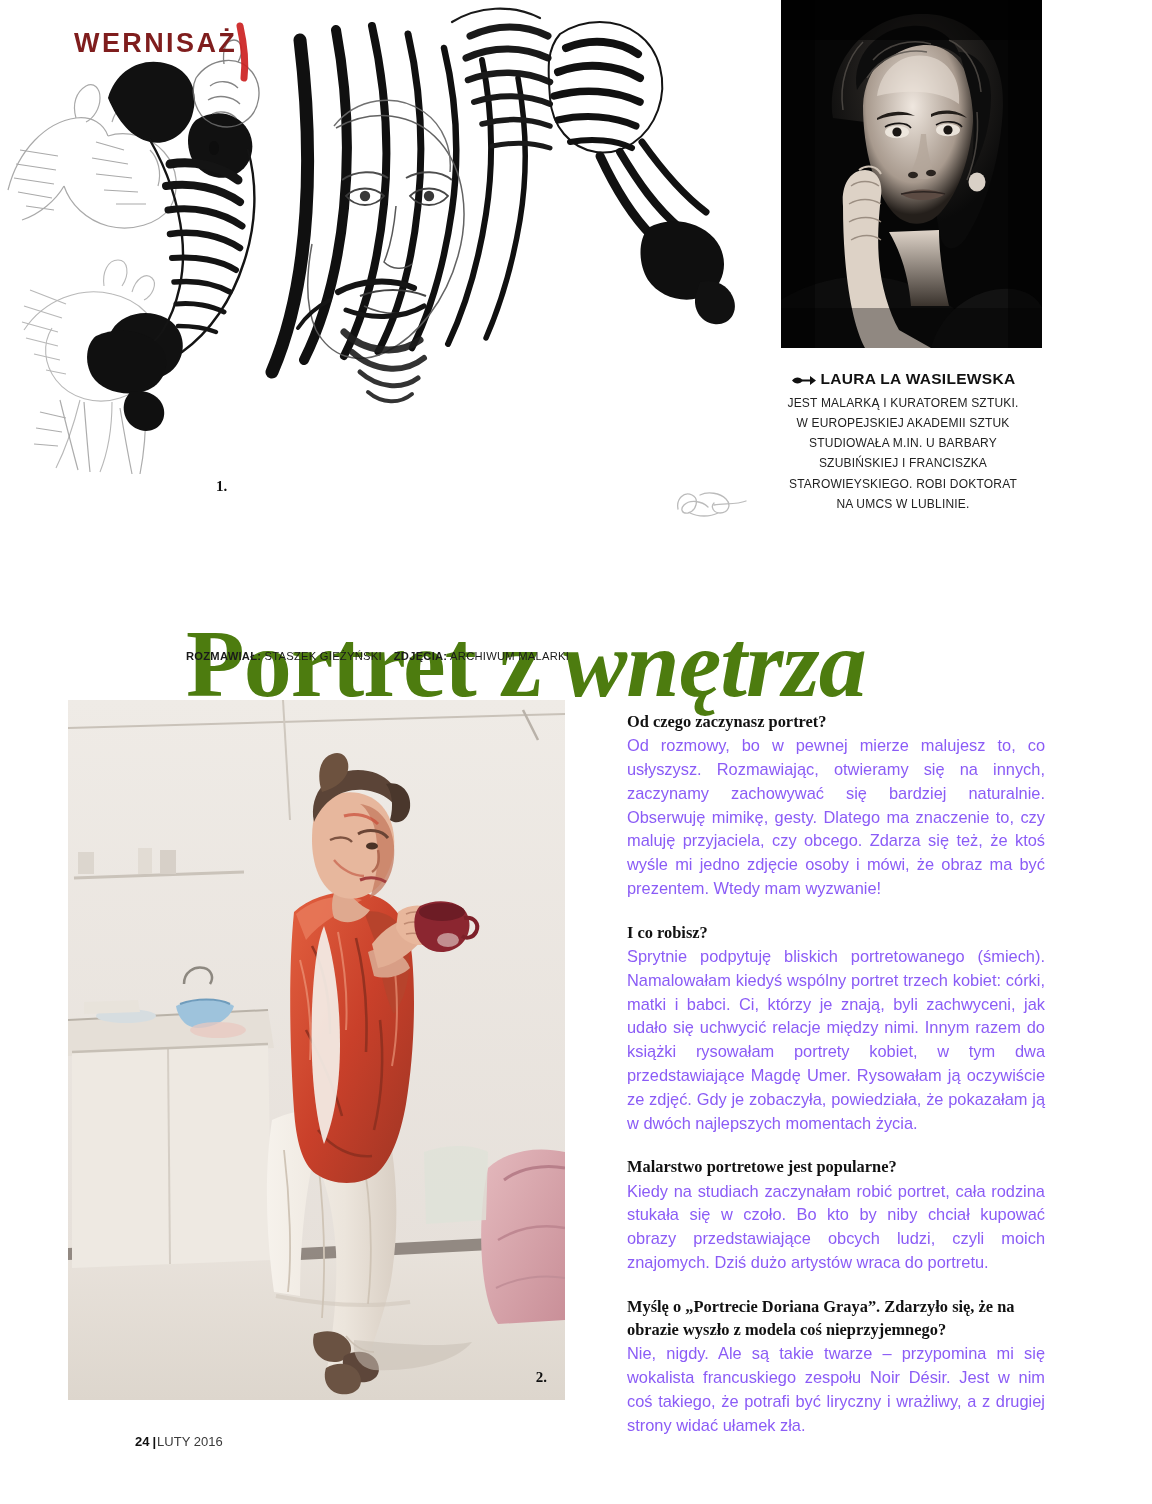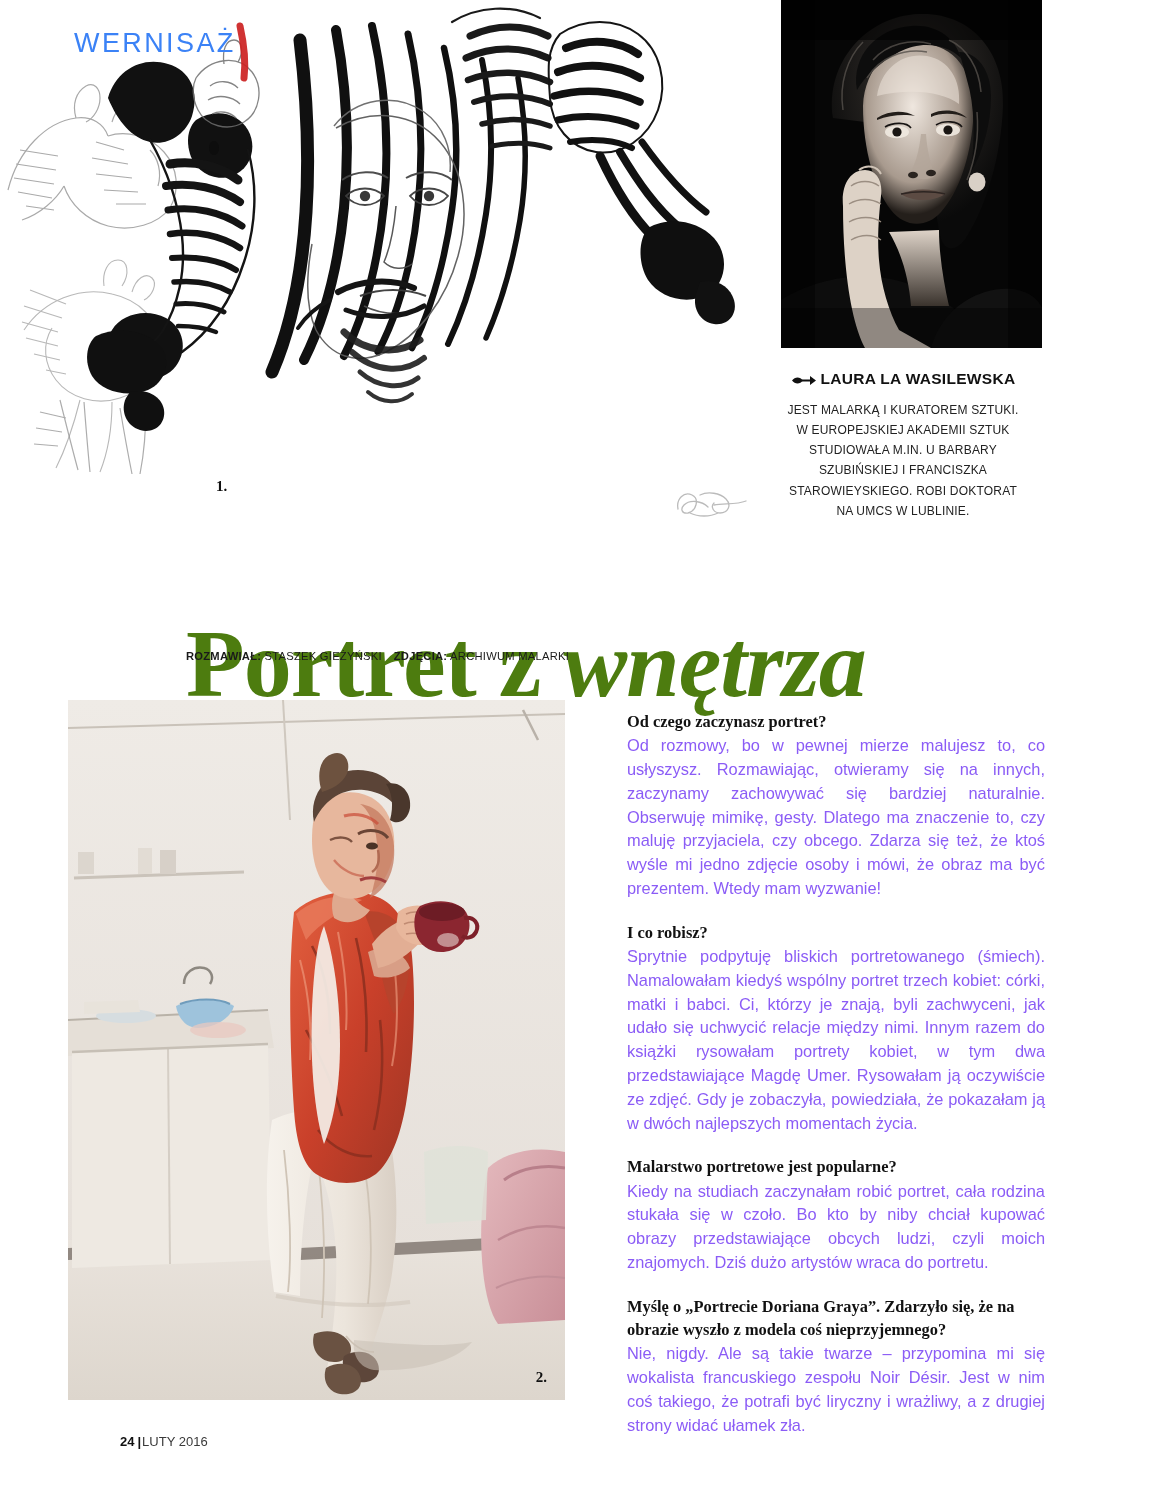--- a/index.html
+++ b/index.html
@@ -21,22 +21,22 @@
   }
 
   
   .kicker {
     position: absolute;
     left: 74px;
     top: 28px;
     font-family: "Liberation Sans", sans-serif;
     font-size: 27px;
     letter-spacing: 2.4px;
-    font-weight: 400;
-    color: #3b82f6;
+    font-weight: 700;
+    color: #7f1d1d;
     z-index: 40;
   }
 
   
   .illo {
     position: absolute;
     left: 0px;
     top: 0px;
     width: 760px;
     height: 520px;
@@ -85,21 +85,21 @@
     width: 282px;
     text-align: center;
     font-family: "Liberation Sans", sans-serif;
     z-index: 30;
   }
   .bio-name-row {
     display: flex;
     align-items: center;
     justify-content: center;
     gap: 4px;
-    margin-bottom: 12px;
+    margin-bottom: 5px;
   }
   .bio-arrow { display: inline-block; width: 26px; height: 13px; }
   .bio-name {
     font-size: 15.5px;
     font-weight: 700;
     letter-spacing: .3px;
     color: #111;
     white-space: nowrap;
   }
   .bio-line {
@@ -194,21 +194,21 @@
   
   .footer {
     position: absolute;
     left: 120px;
     top: 1434px;
     font-family: "Liberation Sans", sans-serif;
     font-size: 13px;
     color: #3a3a3a;
     z-index: 30;
   }
-  .footer .pg { font-weight: 700; color: #111; }
+  .footer .pg { font-weight: 700; color: #111; margin-left: 15px; }
   .footer .bar { margin: 0 1px 0 3px; font-weight: 700; color: #111; }
 </style>
 </head>
 <body>
 
 <div class="page">
 
   <div class="illo">
     <svg viewBox="0 0 760 520" xmlns="http://www.w3.org/2000/svg">
       <defs>

